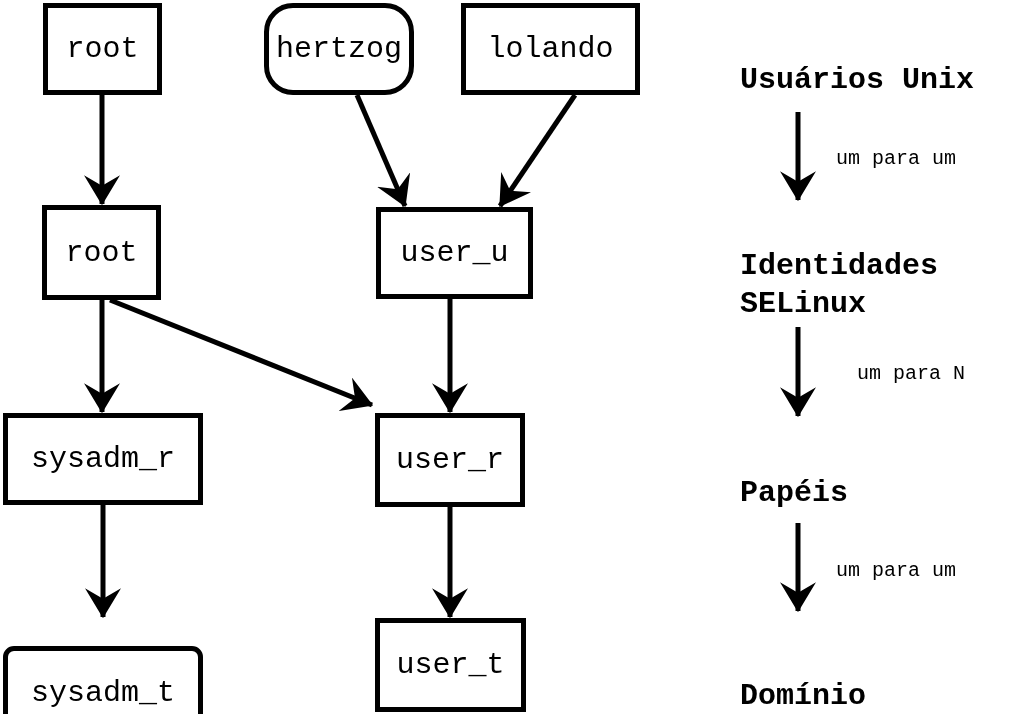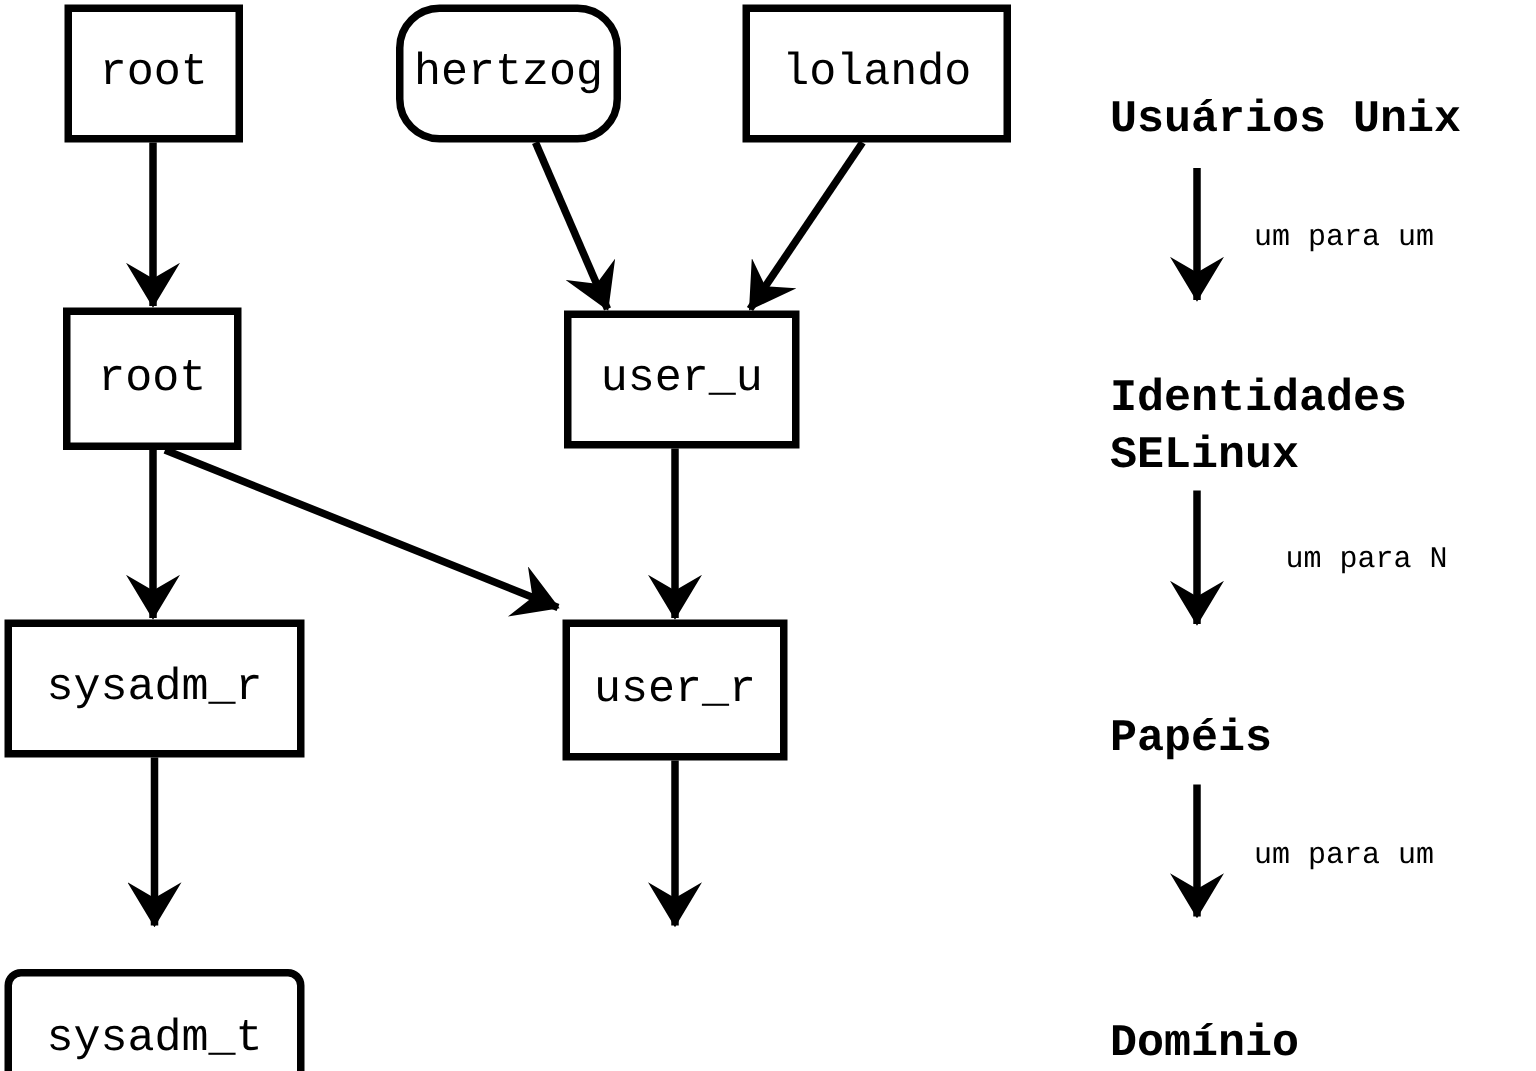--- a/index.html
+++ b/index.html
@@ -79,37 +79,40 @@
       <line x1="798" y1="523" x2="798" y2="611" marker-end="url(#arrowhead)"></line>
     </g>
   </svg>
 
   <div class="node" style="left:43px;  top:3px;   width:119px; height:92px;">
     <span>root</span>
   </div>
   <div class="node" style="left:264px; top:3px;   width:150px; height:92px;border-radius:29px;">
     <span>hertzog</span>
   </div>
-  <div class="node" style="left:495px; top:3px;   width:179px; height:92px;">
+  <div class="node" style="left:461px; top:3px;   width:179px; height:92px;">
     <span>lolando</span>
   </div>
   <div class="node" style="left:42px;  top:205px; width:119px; height:95px;">
     <span>root</span>
   </div>
   <div class="node" style="left:376px; top:207px; width:157px; height:92px;">
     <span>user_u</span>
   </div>
   <div class="node" style="left:3px;   top:413px; width:200px; height:92px;">
     <span>sysadm_r</span>
   </div>
   <div class="node" style="left:375px; top:413px; width:150px; height:94px;">
     <span>user_r</span>
   </div>
   <div class="node" style="left:3px;   top:646px; width:200px; height:94px;border-radius:11px;">
     <span>sysadm_t</span>
+  </div>
+  <div class="node" style="left:375px; top:618px; width:151px; height:94px;">
+    <span>user_t</span>
   </div>
 
   <div class="legend-label" style="left:740px; top:27px;">Usuários Unix</div>
 
   <div class="mapping-label" style="left:836px; top:141px;">um para um</div>
 
   <div class="legend-label" style="left:740px; top:213px;">
     <div>Identidades</div>
     <div>SELinux</div>
   </div>

